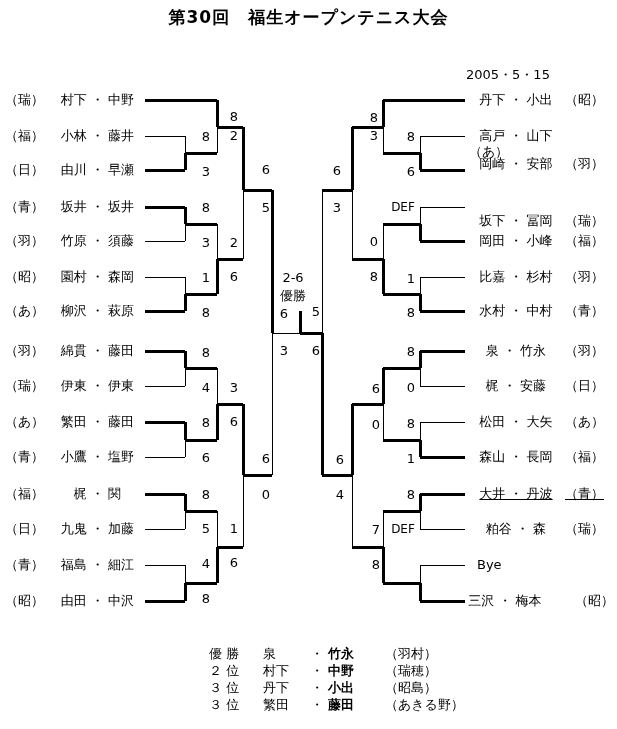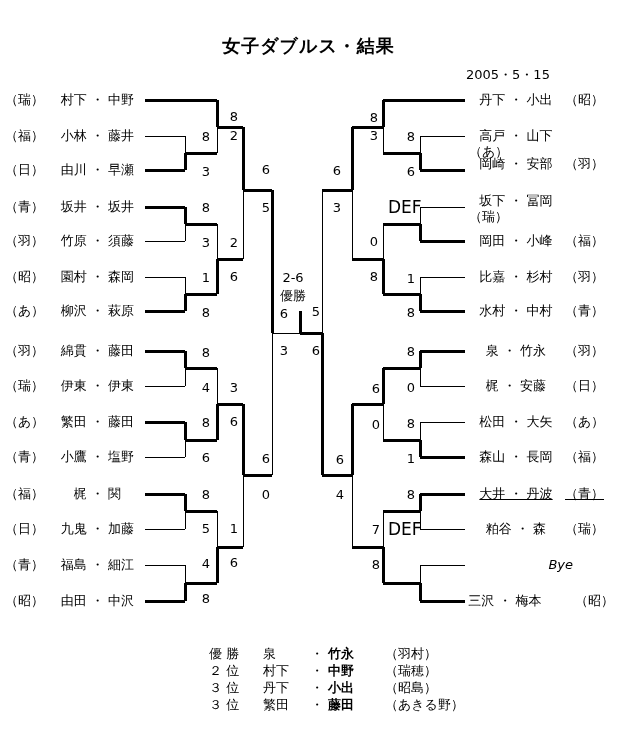--- a/index.html
+++ b/index.html
@@ -12,40 +12,40 @@
   #subtitle{position:absolute;left:0;right:0;top:34px;text-align:center;
     font-size:18px;font-weight:bold;letter-spacing:1px;}
   #date{position:absolute;left:466px;top:66px;font-size:13px;}
   #lines{position:absolute;left:0;top:0;}
   .trow{position:absolute;height:16px;line-height:16px;font-size:13px;display:flex;white-space:nowrap;}
   .trow.left{left:5px;width:140px;}
   .trow.left .aff{width:45px;}
   .trow.left .players{flex:1;text-align:center;}
   .trow.right{left:468px;width:146px;}
   .trow.right .players{width:96px;text-align:center;}
-  .trow.right .players.bye{text-align:right;padding-left:9px;font-style:italic;}
+  .trow.right .players.bye{text-align:left;padding-left:9px;}
   .trow.right .aff{margin-left:1px;}
   .score{position:absolute;width:20px;height:15px;line-height:15px;text-align:center;font-size:13px;}
-  .score.def{width:30px;font-size:17px;letter-spacing:0px;}
+  .score.def{width:30px;font-size:12px;letter-spacing:0px;}
   #final-score{position:absolute;left:273px;top:270px;width:40px;height:15px;line-height:15px;
     text-align:center;font-size:13px;}
   #winner-label{position:absolute;left:273px;top:288px;width:40px;height:15px;line-height:15px;
     text-align:center;font-size:13px;}
   #results{position:absolute;left:186px;top:645px;font-size:13px;}
   .rrow{display:flex;height:17px;line-height:17px;white-space:pre;}
   .rrow .rank{width:54px;margin-left:23px;}
   .rrow .p1{width:43px;}
   .rrow .dot{width:22px;text-align:center;}
   .rrow .p2{width:57px;font-weight:bold;}
 </style>
 </head>
 <body>
 
 <div class="sheet">
-  <div id="subtitle">女子ダブルス・結果</div>
+  <div id="title">第30回　福生オープンテニス大会</div>
   <div id="date">2005・5・15</div>
 
   <svg id="lines" width="617" height="729">
       <line x1="145" y1="100" x2="217" y2="100" stroke="#000" stroke-width="3" shape-rendering="crispEdges"></line>
       <line x1="145" y1="136" x2="185" y2="136" stroke="#000" stroke-width="1" shape-rendering="crispEdges"></line>
       <line x1="145" y1="170" x2="185" y2="170" stroke="#000" stroke-width="3" shape-rendering="crispEdges"></line>
       <line x1="145" y1="207" x2="185" y2="207" stroke="#000" stroke-width="3" shape-rendering="crispEdges"></line>
       <line x1="145" y1="241" x2="185" y2="241" stroke="#000" stroke-width="1" shape-rendering="crispEdges"></line>
       <line x1="145" y1="277" x2="185" y2="277" stroke="#000" stroke-width="1" shape-rendering="crispEdges"></line>
       <line x1="145" y1="311" x2="185" y2="311" stroke="#000" stroke-width="3" shape-rendering="crispEdges"></line>
@@ -227,21 +227,21 @@
         <span class="aff">（昭）</span>
       </div>
       <div class="trow right" style="top: 128px; flex-direction: column;">
         <span class="players">高戸 ・ 山下</span>
         <span class="aff">（あ）</span>
       </div>
       <div class="trow right" style="top: 156px;">
         <span class="players">岡崎 ・ 安部</span>
         <span class="aff">（羽）</span>
       </div>
-      <div class="trow right" style="top: 193px; flex-direction: column;">
+      <div class="trow right" style="top: 213px;">
         <span class="players">坂下 ・ 冨岡</span>
         <span class="aff">（瑞）</span>
       </div>
       <div class="trow right" style="top: 233px;">
         <span class="players">岡田 ・ 小峰</span>
         <span class="aff">（福）</span>
       </div>
       <div class="trow right" style="top: 269px;">
         <span class="players">比嘉 ・ 杉村</span>
         <span class="aff">（羽）</span>

